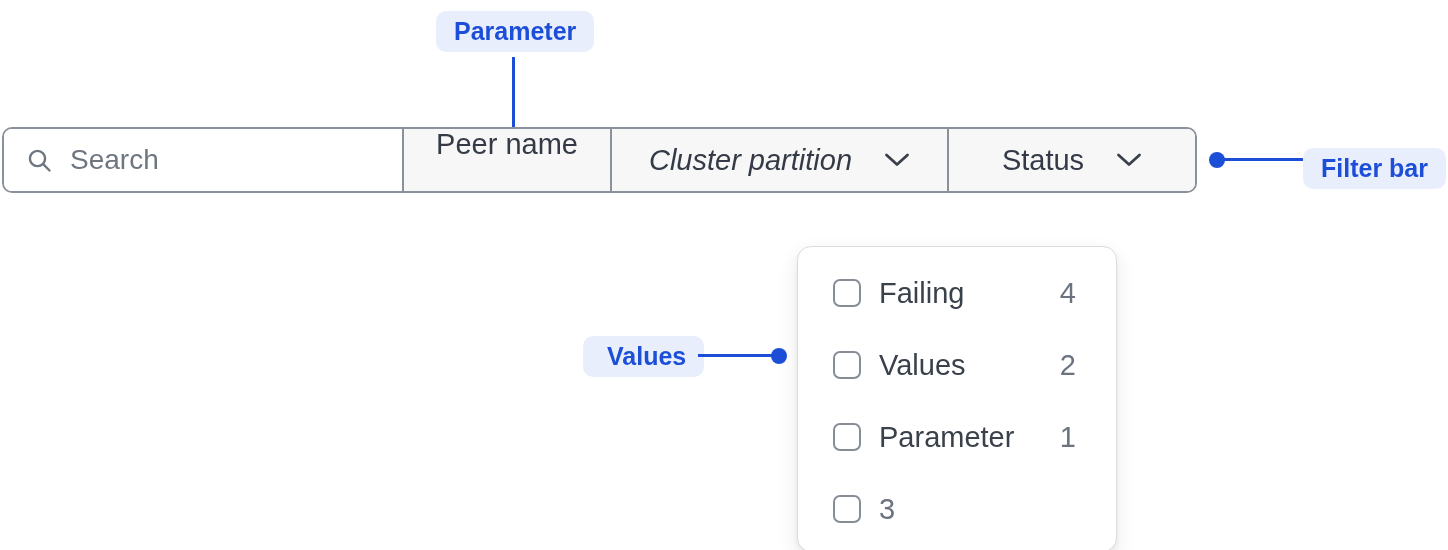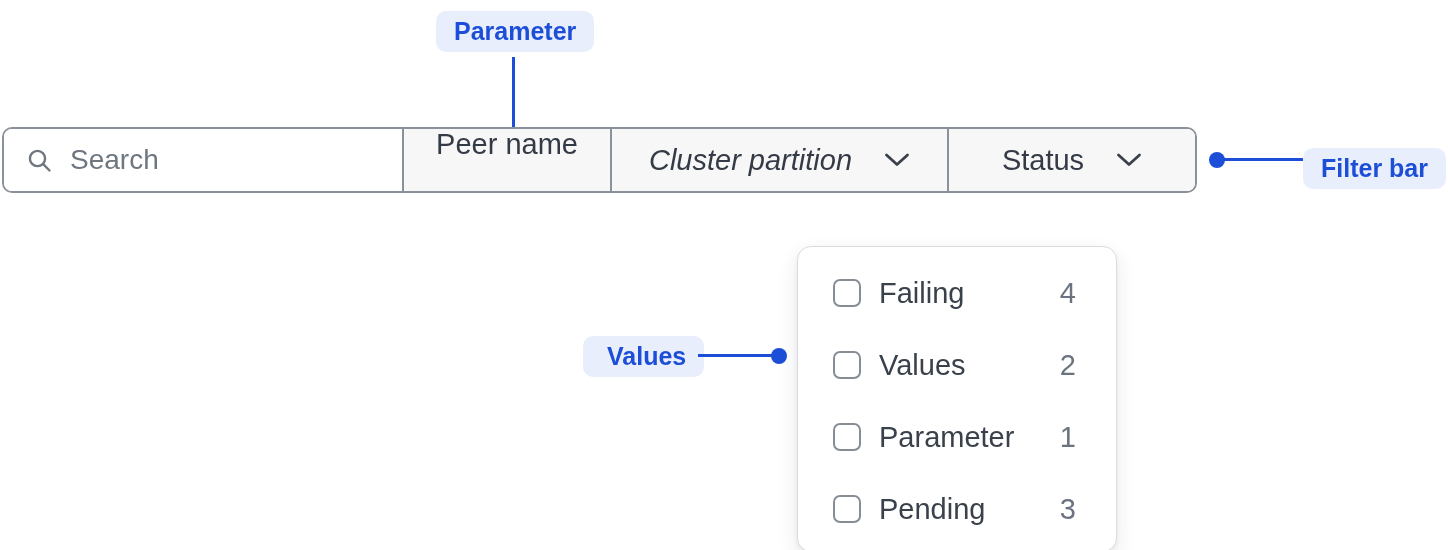--- a/index.html
+++ b/index.html
@@ -186,16 +186,15 @@
     <span class="row-label">Values</span>
     <span class="row-count">2</span>
   </div>
   <div class="panel-row">
     <div class="checkbox"></div>
     <span class="row-label">Parameter</span>
     <span class="row-count">1</span>
   </div>
   <div class="panel-row">
     <div class="checkbox"></div>
-    <span class="row-label">Pending</span>
     <span class="row-count">3</span>
   </div>
 </div>
 
 </body></html>

